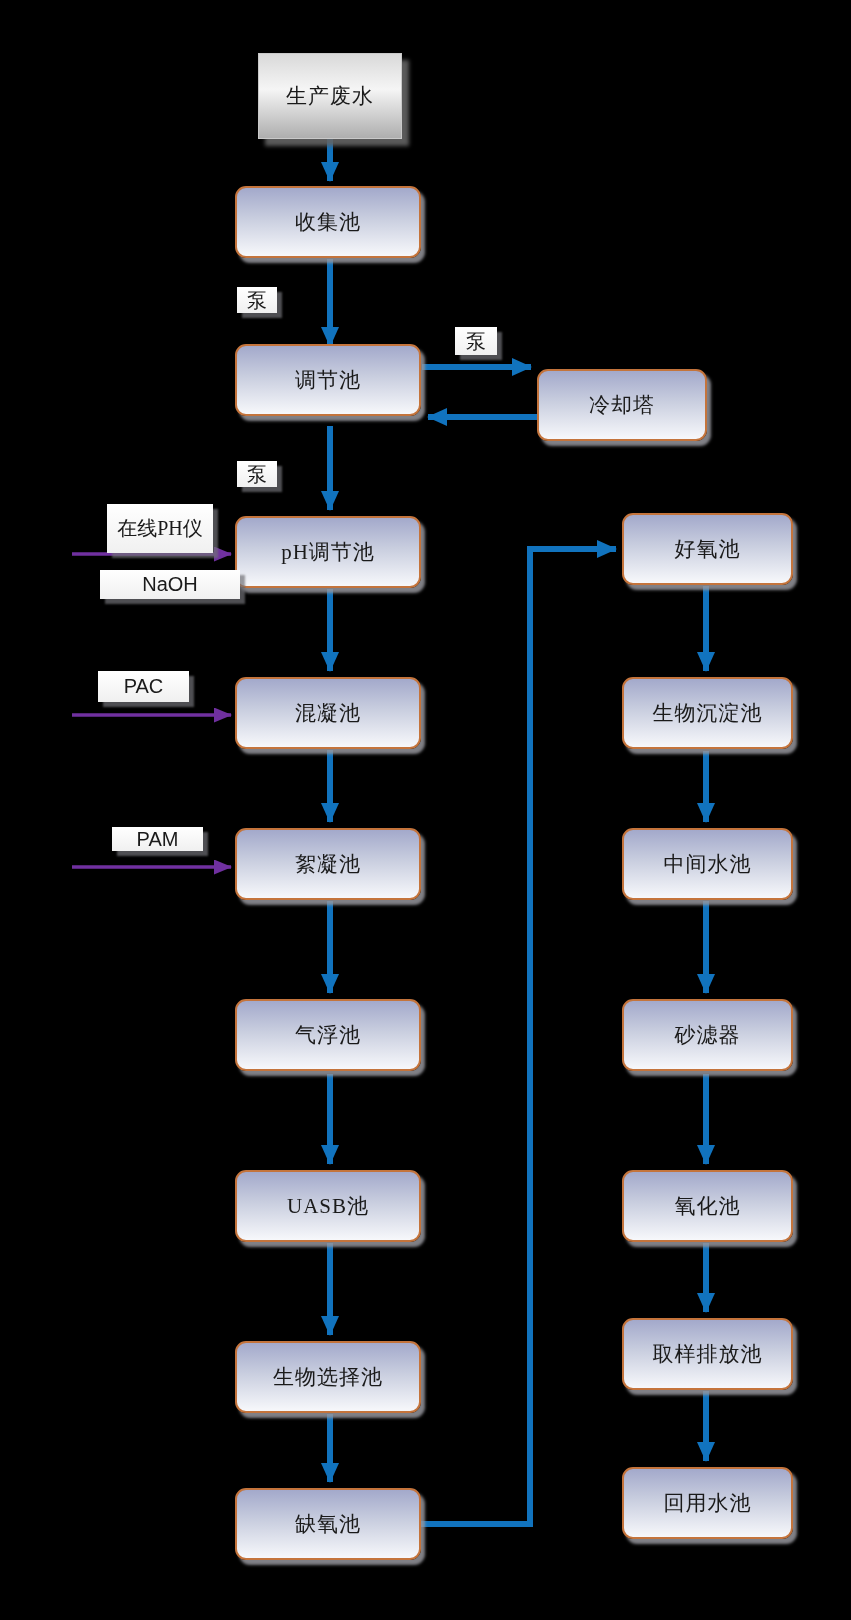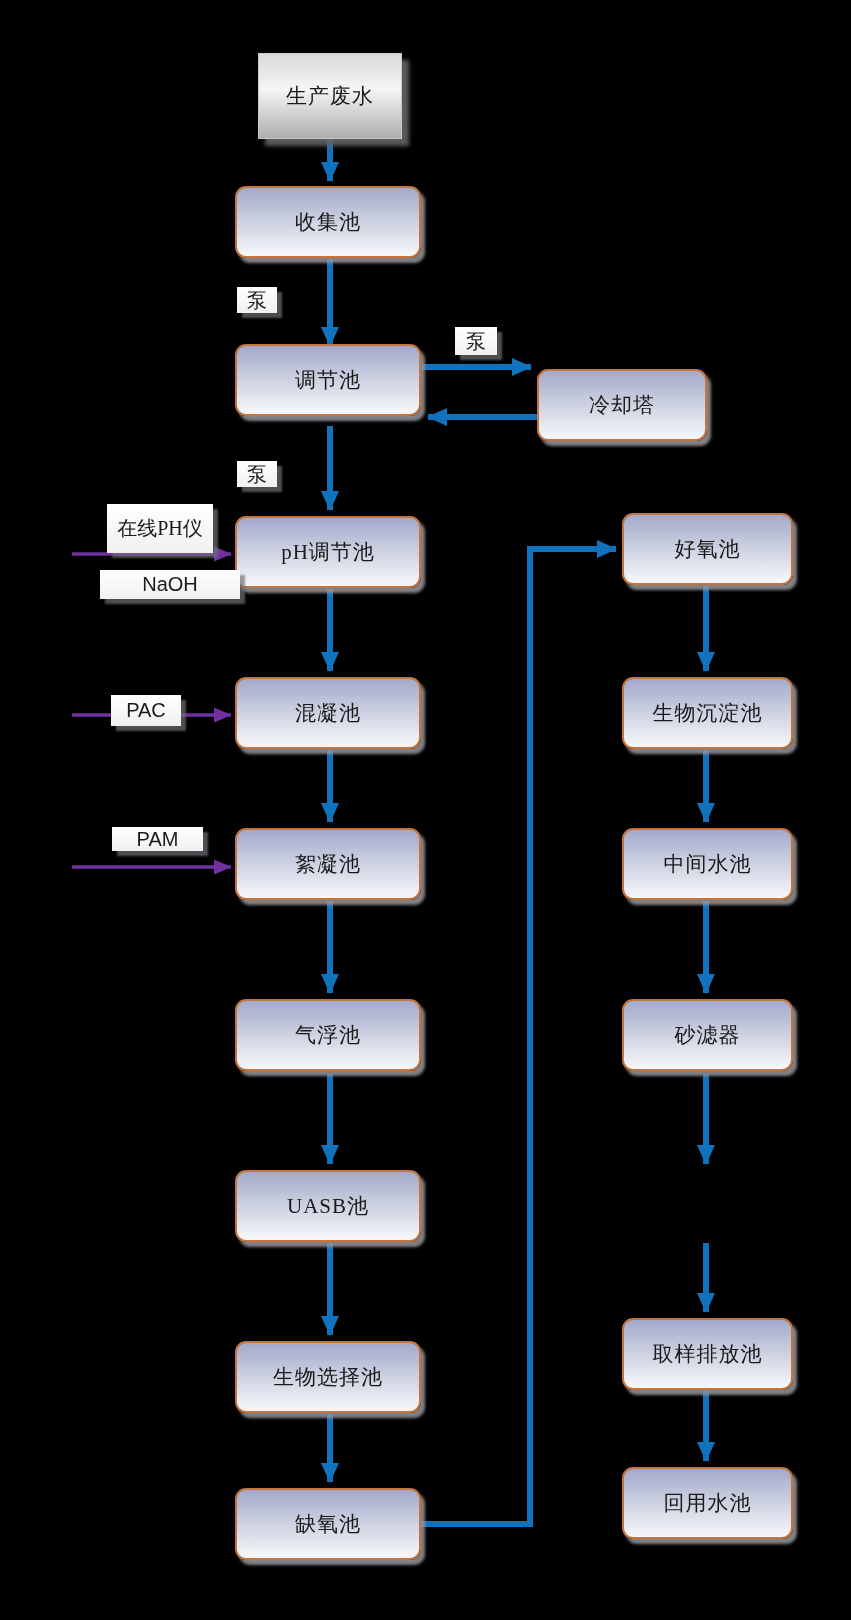--- a/index.html
+++ b/index.html
@@ -124,20 +124,23 @@
   </div>
   <div class="node pool pos-right" style="top:677px">
     <span>生物沉淀池</span>
   </div>
   <div class="node pool pos-right" style="top:828px">
     <span>中间水池</span>
   </div>
   <div class="node pool pos-right" style="top:999px">
     <span>砂滤器</span>
   </div>
+  <div class="node pool pos-right" style="top:1170px">
+    <span>氧化池</span>
+  </div>
   <div class="node pool pos-right" style="top:1318px">
     <span>取样排放池</span>
   </div>
   <div class="node pool pos-right" style="top:1467px">
     <span>回用水池</span>
   </div>
 
   <div class="tag" style="left:237px;top:287px;width:40px;height:26px;">
     <span>泵</span>
   </div>
@@ -146,20 +149,20 @@
   </div>
   <div class="tag" style="left:237px;top:461px;width:40px;height:26px;">
     <span>泵</span>
   </div>
   <div class="tag" style="left:107px;top:504px;width:106px;height:49px;">
     <span>在线PH仪</span>
   </div>
   <div class="tag latin" style="left:100px;top:570px;width:140px;height:29px;">
     <span>NaOH</span>
   </div>
-  <div class="tag latin" style="left:111px;top:671px;width:70px;height:31px;margin-top:24px;">
+  <div class="tag latin" style="left:98px;top:671px;width:91px;height:31px;">
     <span>PAC</span>
   </div>
   <div class="tag latin" style="left:112px;top:827px;width:91px;height:24px;">
     <span>PAM</span>
   </div>
 
 </div>
 
 </body></html>

